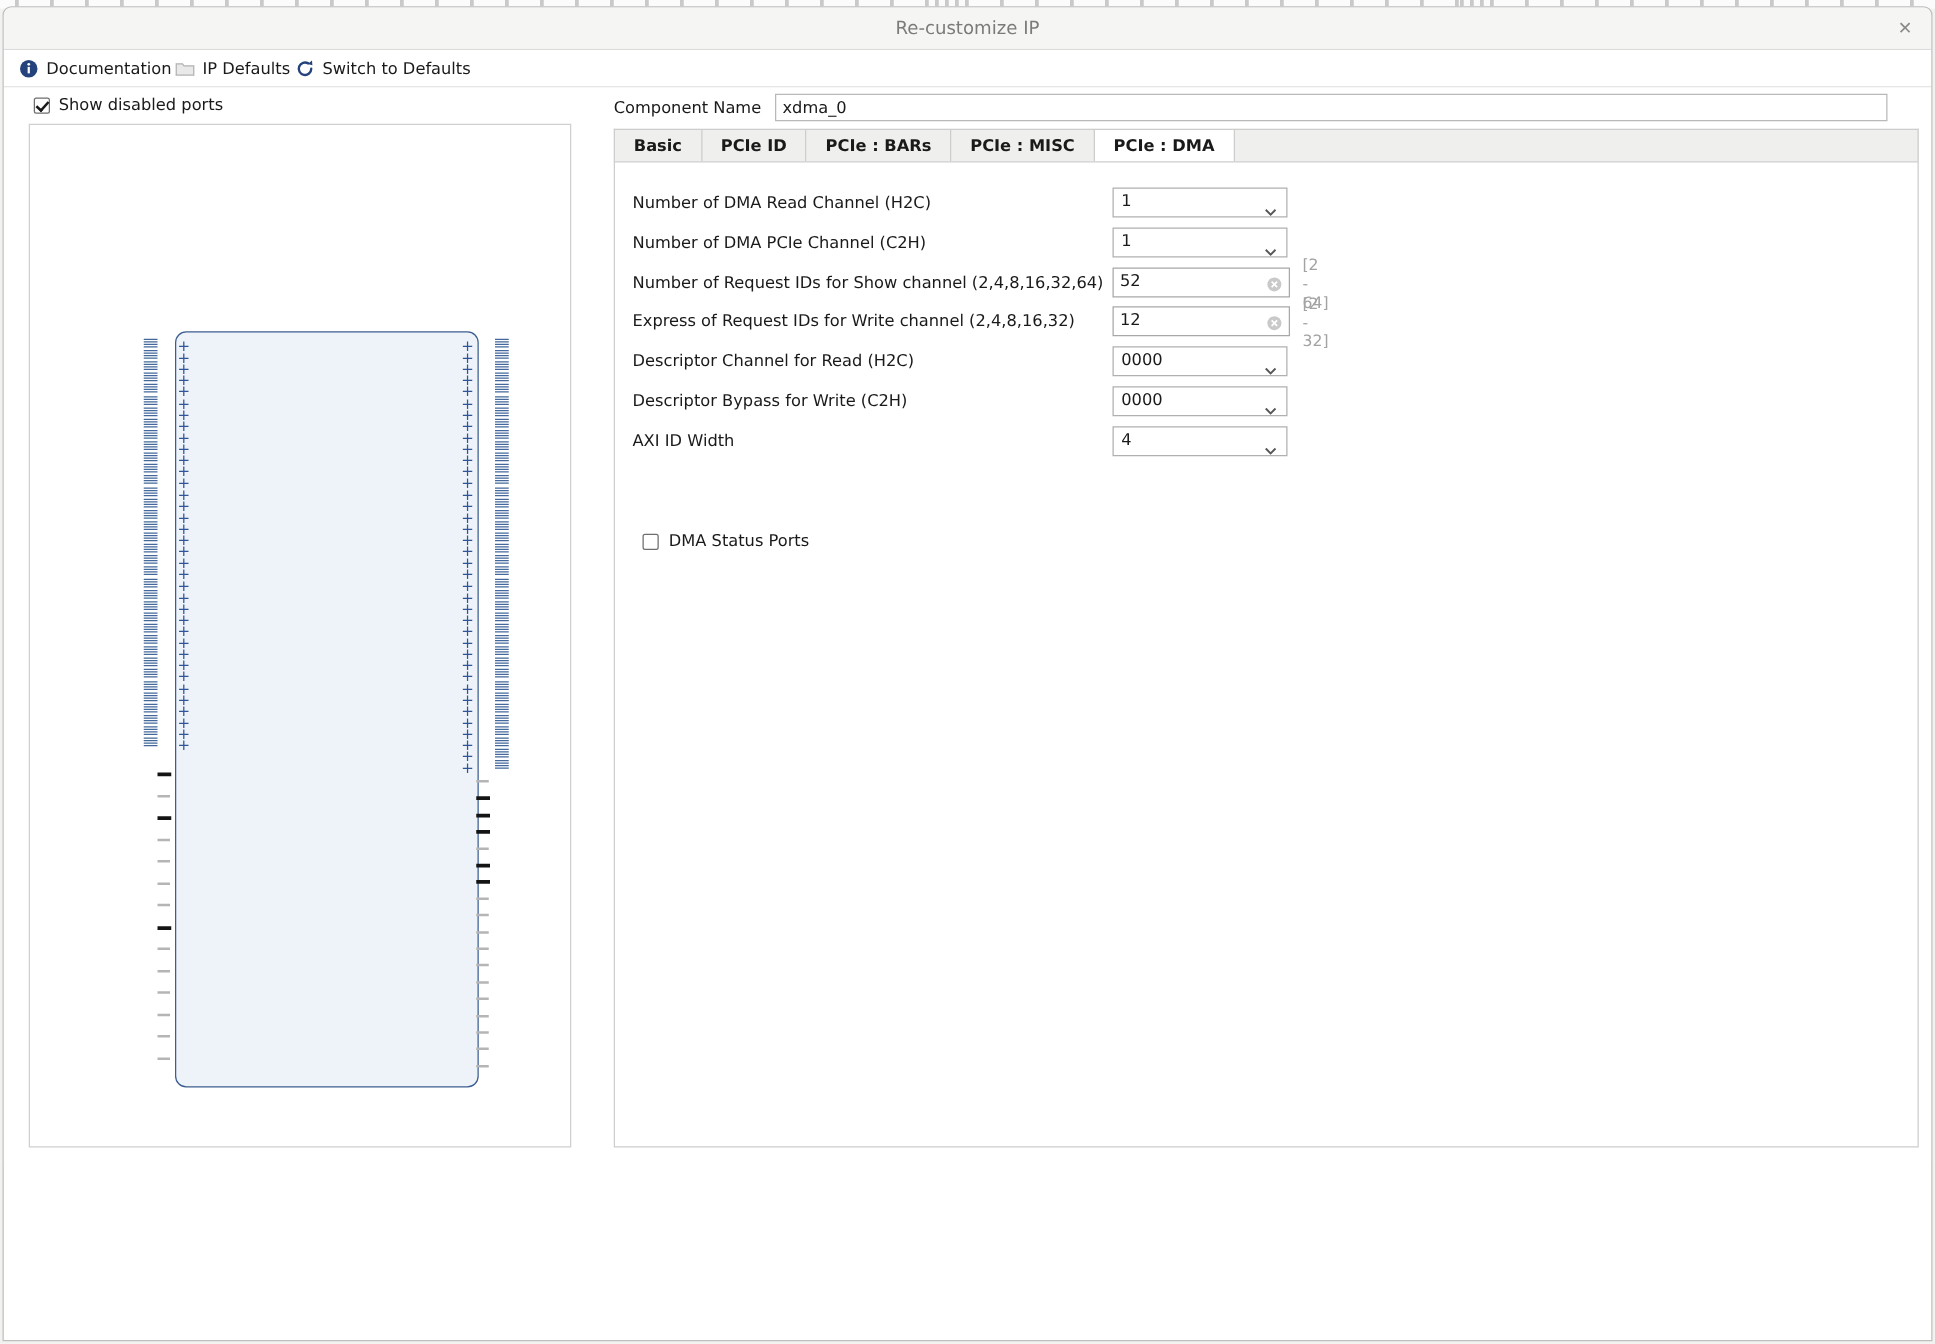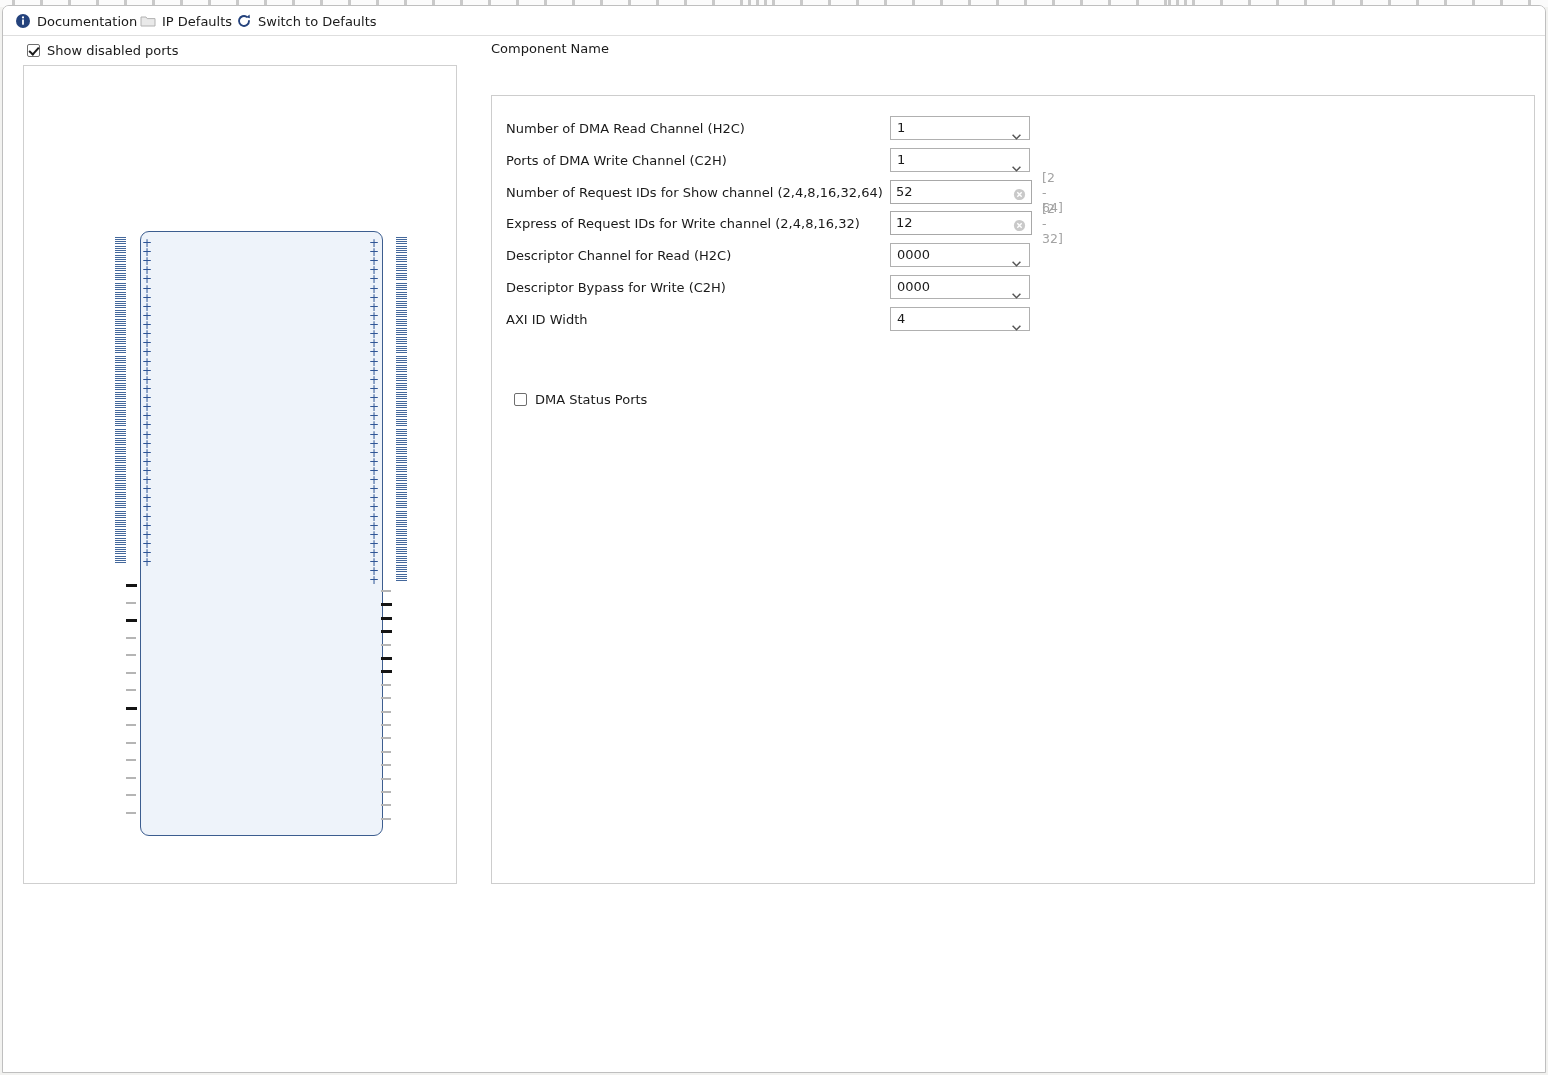--- a/index.html
+++ b/index.html
@@ -335,20 +335,24 @@
     <span class="tick" style="left: 1388px;"></span>
     <span class="tick" style="left: 1416px;"></span>
     <span class="tick" style="left: 1444px;"></span>
     <span class="tick" style="left: 1472px;"></span>
     <span class="tick" style="left: 1500px;"></span>
     <span class="tick" style="left: 1528px;"></span>
   </div>
 
 <div class="dialog">
 
+  <div class="titlebar">
+    <div class="titlebar-text">Re-customize IP</div>
+    <div class="titlebar-close">✕</div>
+  </div>
 
 
   <div class="toolbar">
     <div class="tool-item t1">
       <span class="tool-icon">
         <svg width="16" height="16" viewBox="0 0 16 16">
           <circle cx="8" cy="8" r="7" fill="#24427c"></circle>
           <rect x="7.1" y="6.5" width="1.8" height="5.2" fill="#fff"></rect>
           <circle cx="8" cy="4.4" r="1.1" fill="#fff"></circle>
         </svg>
@@ -799,35 +803,53 @@
               <span class="plus" style="top: 344.44px;">+</span>
             </div>
         </div>
       </div>
     </div>
 
     <div class="right-panel">
 
       <div class="comp-row">
         <span class="comp-label">Component Name</span>
+        <input class="comp-input" type="text" value="xdma_0" style="">
       </div>
 
       <div class="tabs-wrap">
+        <div class="tabstrip" id="tabstrip">
+            <div class="tab">
+              <span>Basic</span>
+            </div>
+            <div class="tab">
+              <span>PCIe ID</span>
+            </div>
+            <div class="tab">
+              <span>PCIe : BARs</span>
+            </div>
+            <div class="tab">
+              <span>PCIe : MISC</span>
+            </div>
+            <div class="tab active">
+              <span>PCIe : DMA</span>
+            </div>
+          </div>
         <div class="tab-panel">
           <div id="fieldlist">
               <div class="field-row" style="top: 20px;">
                 <span class="field-label">Number of DMA Read Channel (H2C)</span>
                 <div class="ctrl">
                   <div class="dd"><span>1</span><span class="chev"><svg width="9" height="6" viewBox="0 0 9 6">
                         <path d="M0.6 0.8 L4.5 4.7 L8.4 0.8" fill="none" stroke="#555" stroke-width="1.5"></path>
                       </svg></span></div>
                 </div>
               </div>
               <div class="field-row" style="top: 52px;">
-                <span class="field-label">Ports of DMA Write Channel (C2H)</span>
+                <span class="field-label">Number of DMA PCIe Channel (C2H)</span>
                 <div class="ctrl">
                   <div class="dd"><span>1</span><span class="chev"><svg width="9" height="6" viewBox="0 0 9 6">
                         <path d="M0.6 0.8 L4.5 4.7 L8.4 0.8" fill="none" stroke="#555" stroke-width="1.5"></path>
                       </svg></span></div>
                 </div>
               </div>
               <div class="field-row" style="top: 84px;">
                 <span class="field-label">Number of Request IDs for Show channel (2,4,8,16,32,64)</span>
                 <div class="ctrl">
                   <div class="txt"><span>52</span><span class="clear-ic"><svg width="13" height="13" viewBox="0 0 13 13">

